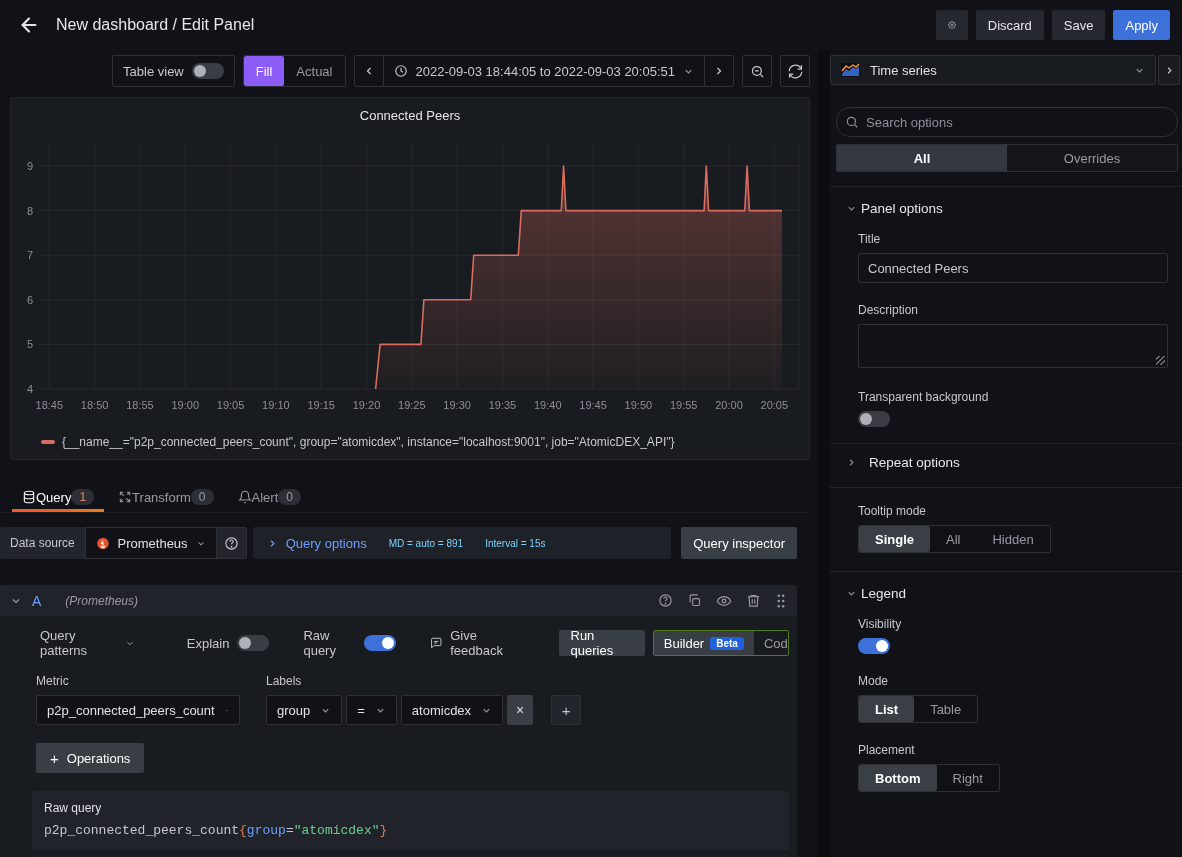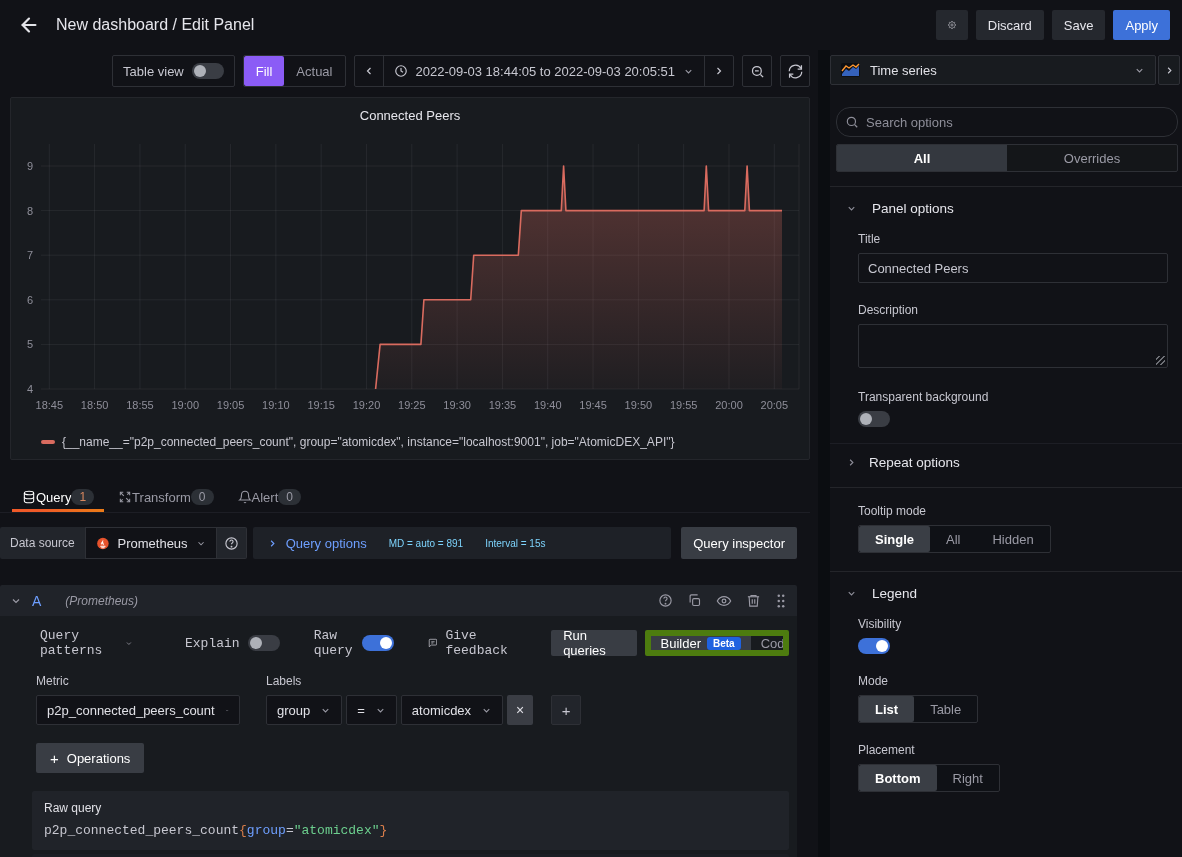--- a/index.html
+++ b/index.html
@@ -72,22 +72,22 @@
 
   
   .qcard { position:absolute; left:0; top:535px; width:797px; }
   .qcard-header { height:31px; background:#202329; border-radius:2px 2px 0 0; display:flex; align-items:center; padding:0 10px; gap:10px; }
   .ref-id { color:#6e9fff; font-size:14px; font-weight:500; }
   .ref-ds { color:#9a9aa5; font-size:12px; font-style:italic; margin-left:14px; }
   .qcard-hicons { margin-left:auto; display:flex; align-items:center; gap:14px; color:#9a9aa5; }
   .qcard-hicons .icon { cursor:pointer; }
   .qcard-body { background:#181b1f; padding:8px 8px 0 8px; }
   .qctrl-row { display:flex; align-items:center; padding:4px 0 10px 32px; font-size:13px; color:#c7c7d0; }
-  .qctrl-item { display:flex; align-items:center; gap:8px; margin-right:34px; cursor:pointer;font-family:Liberation Mono, monospace; }
-  .builder-seg { border:6px solid #4d7c0f; border-radius:2px; display:flex; overflow:hidden; height:26px; }
+  .qctrl-item { display:flex; align-items:center; gap:8px; margin-right:34px; cursor:pointer; }
+  .builder-seg { border:1px solid #4d7c0f; border-radius:2px; display:flex; overflow:hidden; height:26px; }
   .builder-seg .b-opt { display:flex; align-items:center; gap:6px; padding:0 10px; font-size:13px; color:#9a9aa5; cursor:pointer; }
   .builder-seg .b-opt.active { background:#393d44; color:#fff; font-weight:500; }
   .beta { background:#1f62e0; color:#fff; font-size:10px; font-weight:600; padding:1px 6px; border-radius:3px; }
   .fields-row { display:flex; gap:26px; padding:6px 0 14px 28px; }
   .field-label { font-size:12px; font-weight:500; color:#c7c7d0; margin-bottom:7px; }
   .sel { background:#111217; border:1px solid #2e3036; border-radius:2px; height:30px; display:flex; align-items:center; gap:10px; padding:0 10px; font-size:13px; color:#e0e0e6; cursor:pointer; }
   .lbl-row { display:flex; align-items:stretch; gap:4px; }
   .x-btn { width:26px; background:#3a3d44; border-radius:2px; display:flex; align-items:center; justify-content:center; color:#e0e0e6; font-size:14px; cursor:pointer; }
   .plus-btn { width:30px; background:#22252b; border:1px solid #2e3036; border-radius:2px; display:flex; align-items:center; justify-content:center; color:#c7c7d0; font-size:15px; cursor:pointer; margin-left:14px; }
   .ops-row { padding:4px 0 14px 28px; }
@@ -104,21 +104,21 @@
   .viz-select { flex:1; height:30px; background:#181b1f; border:1px solid #2e3036; border-radius:2px; display:flex; align-items:center; gap:10px; padding:0 10px; cursor:pointer; }
   .viz-name { font-size:13px; font-weight:500; color:#e0e0e6; flex:1; }
   .viz-collapse { width:22px; height:30px; background:#181b1f; border:1px solid #2e3036; border-radius:2px; display:flex; align-items:center; justify-content:center; color:#c7c7d0; cursor:pointer; }
   .search-wrap { margin:22px 4px 0 6px; height:30px; background:#111217; border:1px solid #2e3036; border-radius:14px; display:flex; align-items:center; padding:0 8px; gap:7px; color:#8e8e99; }
   .search-wrap input { background:transparent; border:none; outline:none; color:#c7c7d0; font-size:13px; flex:1; font-family:inherit; }
   .search-wrap input::placeholder { color:#8e8e99; }
   .filter-seg { margin:7px 4px 0 6px; border:1px solid #2e3036; border-radius:2px; display:flex; height:28px; overflow:hidden; background:#141619; }
   .filter-seg .f-opt { flex:1; display:flex; align-items:center; justify-content:center; font-size:13px; color:#9a9aa5; cursor:pointer; }
   .filter-seg .f-opt.active { background:#34383f; color:#fff; font-weight:600; }
   .side-section { border-top:1px solid rgba(204,204,220,0.1); margin-top:14px; }
-  .sec-header { display:flex; align-items:center; gap:15px; padding:14px 0 0 16px; font-size:13.5px; font-weight:500; color:#e6e6ec; cursor:pointer; }
+  .sec-header { display:flex; align-items:center; gap:4px; padding:14px 0 0 16px; font-size:13.5px; font-weight:500; color:#e6e6ec; cursor:pointer; }
   .sec-body { padding:0 14px 0 28px; }
   .fld-label { font-size:12px; font-weight:500; color:#c7c7d0; margin:16px 0 7px 0; }
   .txt-input { width:100%; height:30px; background:#111217; border:1px solid #2e3036; border-radius:2px; color:#c7c7d0; font-size:13px; padding:0 9px; font-family:inherit; }
   .txt-area { width:100%; height:44px; background:#111217; border:1px solid #2e3036; border-radius:2px; position:relative; }
   .grip { position:absolute; right:2px; bottom:2px; width:9px; height:9px;
     background:repeating-linear-gradient(135deg,transparent 0 2px,#6e7076 2px 3.5px); cursor:nwse-resize; }
   .collapsed-row { display:flex; align-items:center; gap:12px; height:38px; padding-left:16px; font-size:13.5px; font-weight:500; color:#e6e6ec; border-top:1px solid rgba(204,204,220,0.07); cursor:pointer; }
   .collapsed-wrap { margin-top:16px; }
   .side-seg { display:inline-flex; border:1px solid #2e3036; border-radius:2px; overflow:hidden; height:28px; background:#0f1116; }
   .side-seg .s-opt { display:flex; align-items:center; justify-content:center; padding:0 16px; font-size:13px; color:#9a9aa5; cursor:pointer; }

